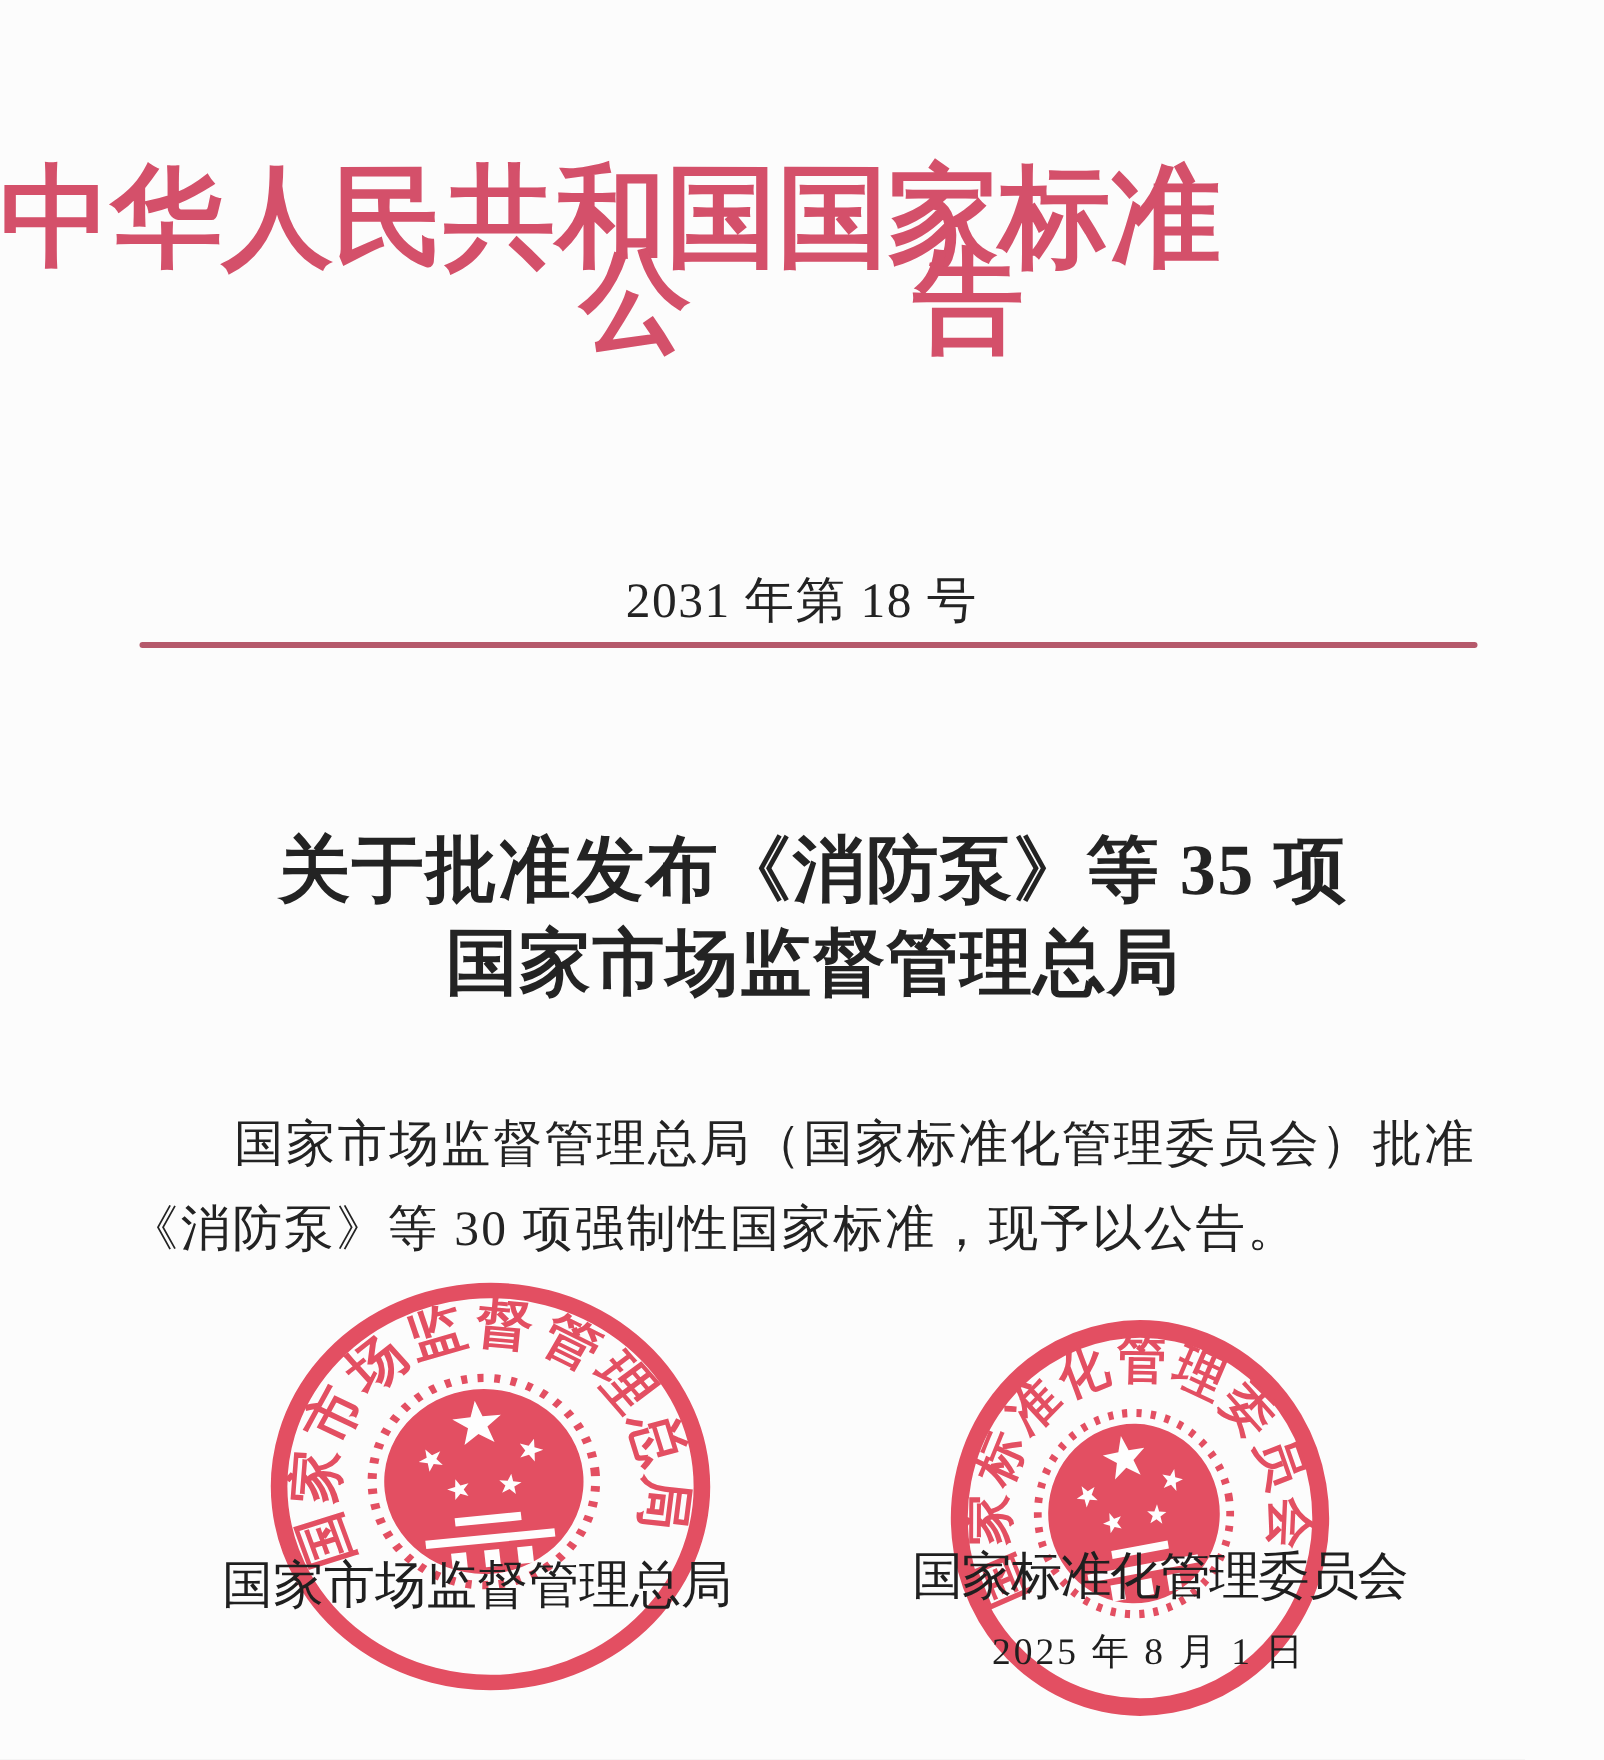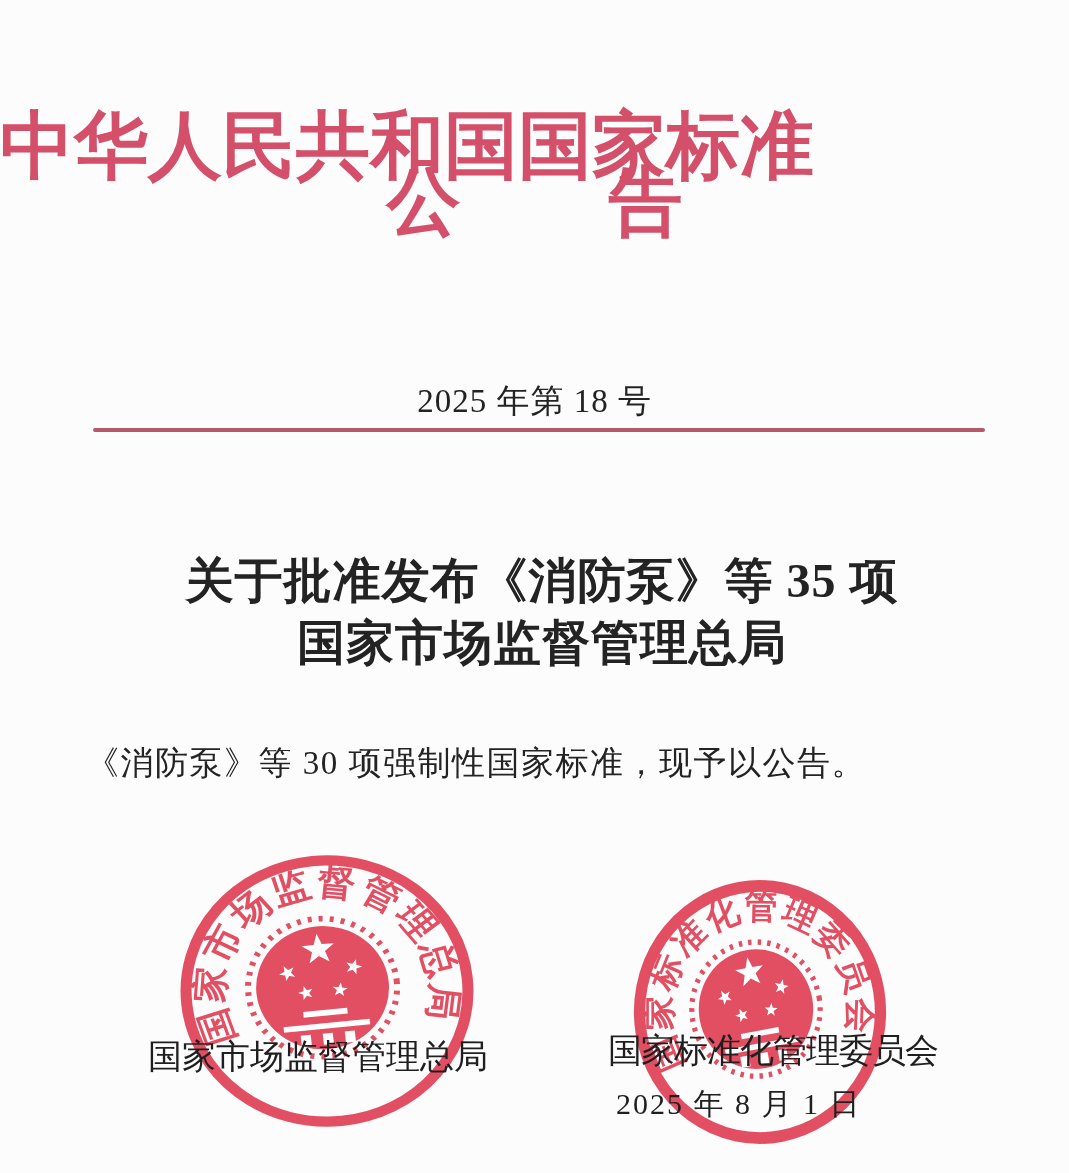--- a/index.html
+++ b/index.html
@@ -52,21 +52,21 @@
     font-family:"Liberation Serif","DejaVu Serif",serif;
     font-size:38px;font-weight:700;fill:var(--seal-red);letter-spacing:3px;
   }
   .org-signature{
     position:absolute;z-index:2;font-size:34px;color:#1f1f1f;white-space:nowrap;
   }
   .org-left{left:148px;top:1034px;letter-spacing:0px;}
   .org-right{left:608px;top:1028px;letter-spacing:-1px;}
   .sign-date{
     position:absolute;z-index:2;left:616px;top:1084px;width:300px;
-    font-size:30px;color:#1f1f1f;letter-spacing:2px;
+    text-align:center;font-size:25px;color:#1f1f1f;letter-spacing:2px;
   }
   .hidden-defs{position:absolute;width:0;height:0;overflow:hidden;}
 </style>
 </head>
 <body>
 
 <svg class="hidden-defs" aria-hidden="true">
   <defs>
     <g id="star5">
       <polygon points="0,-10 2.35,-3.24 9.51,-3.09 3.8,1.24 5.88,8.09 0,4 -5.88,8.09 -3.8,1.24 -9.51,-3.09 -2.35,-3.24"></polygon>
@@ -88,30 +88,31 @@
     <path id="sealArc" d="M 56.7 193.5 A 103 103 0 1 1 243.3 193.5" fill="none"></path>
   </defs>
 </svg>
 
 <div class="page">
 
   <div class="doc-heading-red">中华人民共和国国家标准</div>
 
   <div class="doc-subheading-red">公　　告</div>
 
-  <div class="issue-number">2025 年第 18 号</div>
+  <div class="issue-number">2031 年第 18 号</div>
 
   <div class="red-rule"></div>
 
   <div class="notice-title">
     <span class="line1" style="display:block">关于批准发布《消防泵》等 35 项</span>
     <span class="line2" style="display:block">国家市场监督管理总局</span>
   </div>
 
   <div class="notice-body">
+    <span class="indent">国家市场监督管理总局（国家标准化管理委员会）批准</span>
     <span class="line2">《消防泵》等 30 项强制性国家标准，现予以公告。</span>
   </div>
 
   <svg class="seal seal-left" viewBox="0 0 300 300" preserveAspectRatio="none">
     <g transform="rotate(-6 150 150)">
       <circle cx="150" cy="150" r="140" style="fill:none;stroke:var(--seal-red);stroke-width:11"></circle>
       <g>
         <use href="#emblem"></use>
       </g>
       <text class="ring-text">

